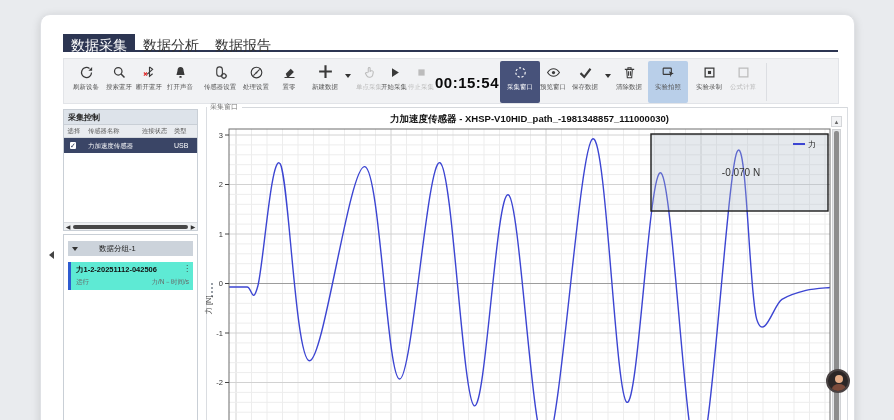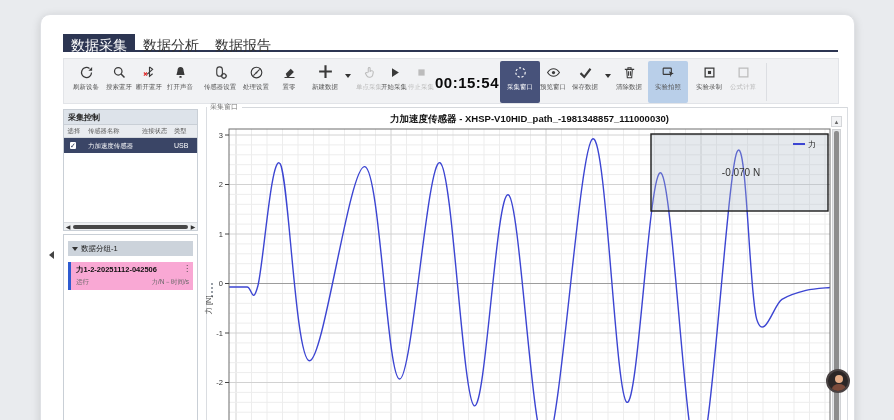--- a/index.html
+++ b/index.html
@@ -44,24 +44,24 @@
   .c1 { width:24px; padding-left:4px; } .c2 { width:54px; } .c3 { width:32px; } .c4 { width:22px; }
   .cbx { width:8px; height:8px; background:#fff; border-radius:1px; color:#26314f;
     font-size:7px; line-height:8px; text-align:center; margin-left:6px; }
   .dot { width:6px; height:6px; border-radius:50%; background:#17c22e; margin-left:8px; }
   .hscroll { position:absolute; left:0; right:0; bottom:0; height:8px; background:#eef0f2;
     border-top:1px solid #d8dbdf; display:flex; align-items:center; }
   .harr { font-size:6px; color:#333; width:8px; text-align:center; }
   .hthumb { height:4px; background:#474747; border-radius:2px; flex:1; margin:0 1px; }
 
   .grouprow { margin:6px 4px 0; height:15px; background:#ccd3db; font-size:7.5px; color:#222;
-    display:flex; align-items:center; padding:0 4px; gap:3px; }
+    display:flex; align-items:center; padding:0 4px; gap:21px; }
   .tri-down { width:0; height:0; border-left:3.5px solid transparent; border-right:3.5px solid transparent;
     border-top:4.5px solid #333; }
-  .dataitem { margin:6px 4px 0; background:#f9a8d4; border-left:3px solid #2d5bd1;
+  .dataitem { margin:6px 4px 0; background:#5eead4; border-left:3px solid #2d5bd1;
     padding:3px 4px 3px 5px; position:relative; }
   .dataitem .ttl { font-size:7.5px; color:#111; font-weight:bold; white-space:nowrap; }
   .dataitem .sub { display:flex; justify-content:space-between; font-size:6.5px; color:#666; margin-top:3px; }
   .kebab { position:absolute; right:2px; top:3px; font-size:8px; color:#444; line-height:8px; }
 
   .collapse-arrow { position:absolute; left:8px; top:236px; width:0; height:0;
     border-top:4px solid transparent; border-bottom:4px solid transparent; border-right:5px solid #444; }
   .splitter { position:absolute; left:169px; top:266px; width:4px; }
   .splitter i { display:block; width:2px; height:2px; background:#9aa0a8; margin:2px auto; }
 

